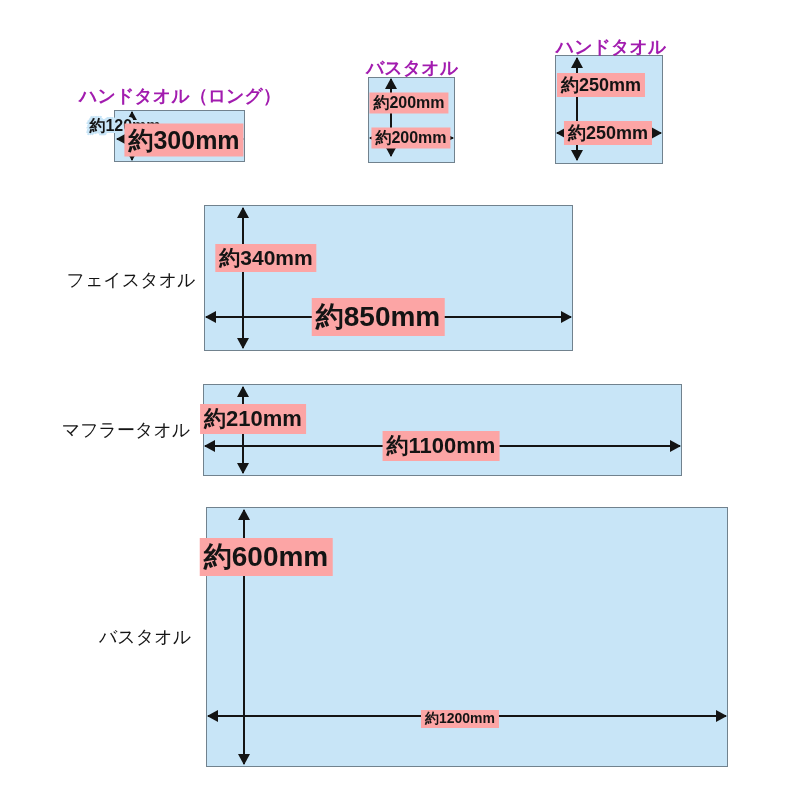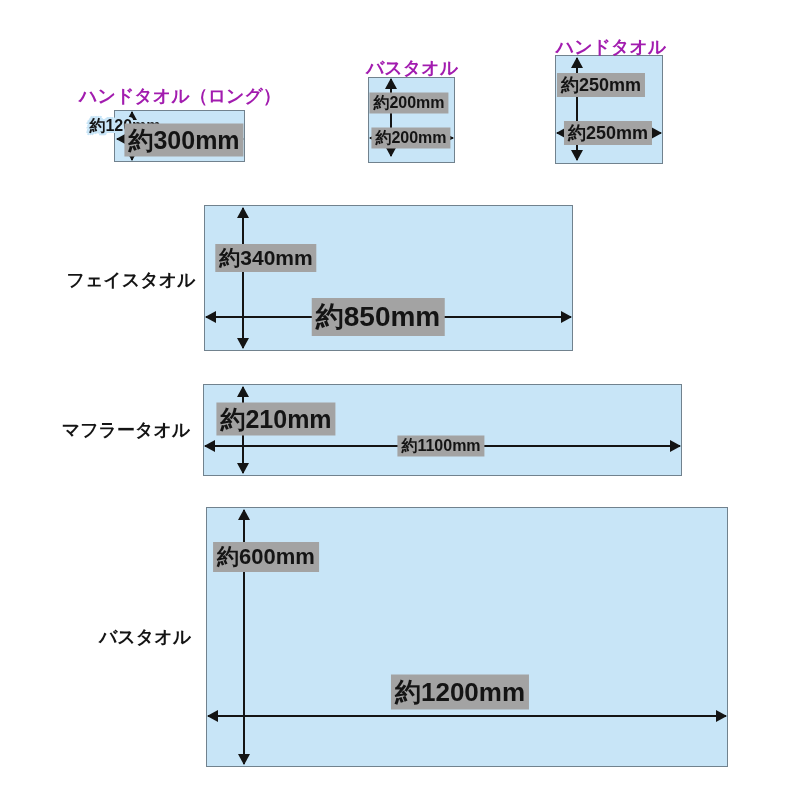--- a/index.html
+++ b/index.html
@@ -1,21 +1,21 @@
 <!DOCTYPE html>
 <html><head>
 <meta charset="utf-8">
 <style>
   html,body { margin:0; padding:0; background:#ffffff; }
   body { width:800px; height:800px; font-family:"Liberation Sans","DejaVu Sans",sans-serif; }
   .canvas { position:relative; width:800px; height:800px; background:#ffffff; overflow:hidden; }
 
   .title { position:absolute; font-weight:700; font-size:18px; color:#a21caf;
            white-space:nowrap; transform:translateX(-50%); z-index:4; }
-  .side  { position:absolute; font-weight:700; font-size:18px; color:#141414;
+  .side  { position:absolute; font-weight:400; font-size:18px; color:#141414;
            white-space:nowrap; transform:translate(-50%,-50%); z-index:4; }
 
   .box { position:absolute; background:#c8e5f7; border:1.5px solid #71828e;
          box-sizing:border-box; z-index:1; }
 
   .varrow { position:absolute; width:2px; background:#141414; z-index:2; }
   .varrow::before, .varrow::after { content:""; position:absolute; left:50%;
          transform:translateX(-50%); width:0; height:0; border-style:solid; }
   .varrow::before { top:-1px; border-width:0 6px 11px 6px;
          border-color:transparent transparent #141414 transparent; }
@@ -25,21 +25,21 @@
   .harrow { position:absolute; height:2px; background:#141414; z-index:2; }
   .harrow::before, .harrow::after { content:""; position:absolute; top:50%;
          transform:translateY(-50%); width:0; height:0; border-style:solid; }
   .harrow::before { left:-1px; border-width:6px 11px 6px 0;
          border-color:transparent #141414 transparent transparent; }
   .harrow::after  { right:-1px; border-width:6px 0 6px 11px;
          border-color:transparent transparent transparent #141414; }
 
   .dim { position:absolute; font-weight:700; color:#141414; white-space:nowrap;
          transform:translate(-50%,-50%); z-index:3; }
-  .onbox { background:#a3a3a3; padding:0 4px; }
+  .onbox { background:#fca5a5; padding:0 4px; }
   .halo { text-shadow:-2px 0 #c8e5f7, 2px 0 #c8e5f7, 0 -2px #c8e5f7, 0 2px #c8e5f7,
           -2px -2px #c8e5f7, 2px -2px #c8e5f7, -2px 2px #c8e5f7, 2px 2px #c8e5f7,
           -3px 0 #c8e5f7, 3px 0 #c8e5f7; }
 
   
   .t1-title{left:180px;top:84px}
   .t1-box{left:114px;top:110px;width:131px;height:52px}
   .t1-va{left:131px;top:112px;height:48px}
   .t1-ha{left:117px;top:138px;width:126px}
   .t1-h{left:125px;top:126px;font-size:16px}
@@ -63,29 +63,29 @@
   .t4-box{left:204px;top:205px;width:369px;height:146px}
   .t4-va{left:242px;top:208px;height:140px}
   .t4-ha{left:206px;top:316px;width:365px}
   .t4-h{left:266px;top:258px;font-size:21px}
   .t4-w{left:378px;top:317px;font-size:28px}
   
   .t5-label{left:126px;top:430px}
   .t5-box{left:203px;top:384px;width:479px;height:92px}
   .t5-va{left:242px;top:387px;height:86px}
   .t5-ha{left:205px;top:445px;width:475px}
-  .t5-h{left:276px;top:419px;font-size:25px}
-  .t5-w{left:441px;top:446px;font-size:16px}
+  .t5-h{left:253px;top:419px;font-size:22px}
+  .t5-w{left:441px;top:446px;font-size:22px}
   
   .t6-label{left:145px;top:637px}
   .t6-box{left:206px;top:507px;width:522px;height:260px}
   .t6-va{left:243px;top:510px;height:254px}
   .t6-ha{left:208px;top:715px;width:518px}
-  .t6-h{left:266px;top:557px;font-size:22px}
-  .t6-w{left:460px;top:692px;font-size:26px}
+  .t6-h{left:266px;top:557px;font-size:28px}
+  .t6-w{left:460px;top:719px;font-size:14px}
 </style>
 </head>
 <body>
 
 <div class="canvas">
 
   <div>
     <div class="title t1-title">ハンドタオル（ロング）</div>
     <div class="box t1-box"></div>
     <div class="varrow t1-va"></div>

